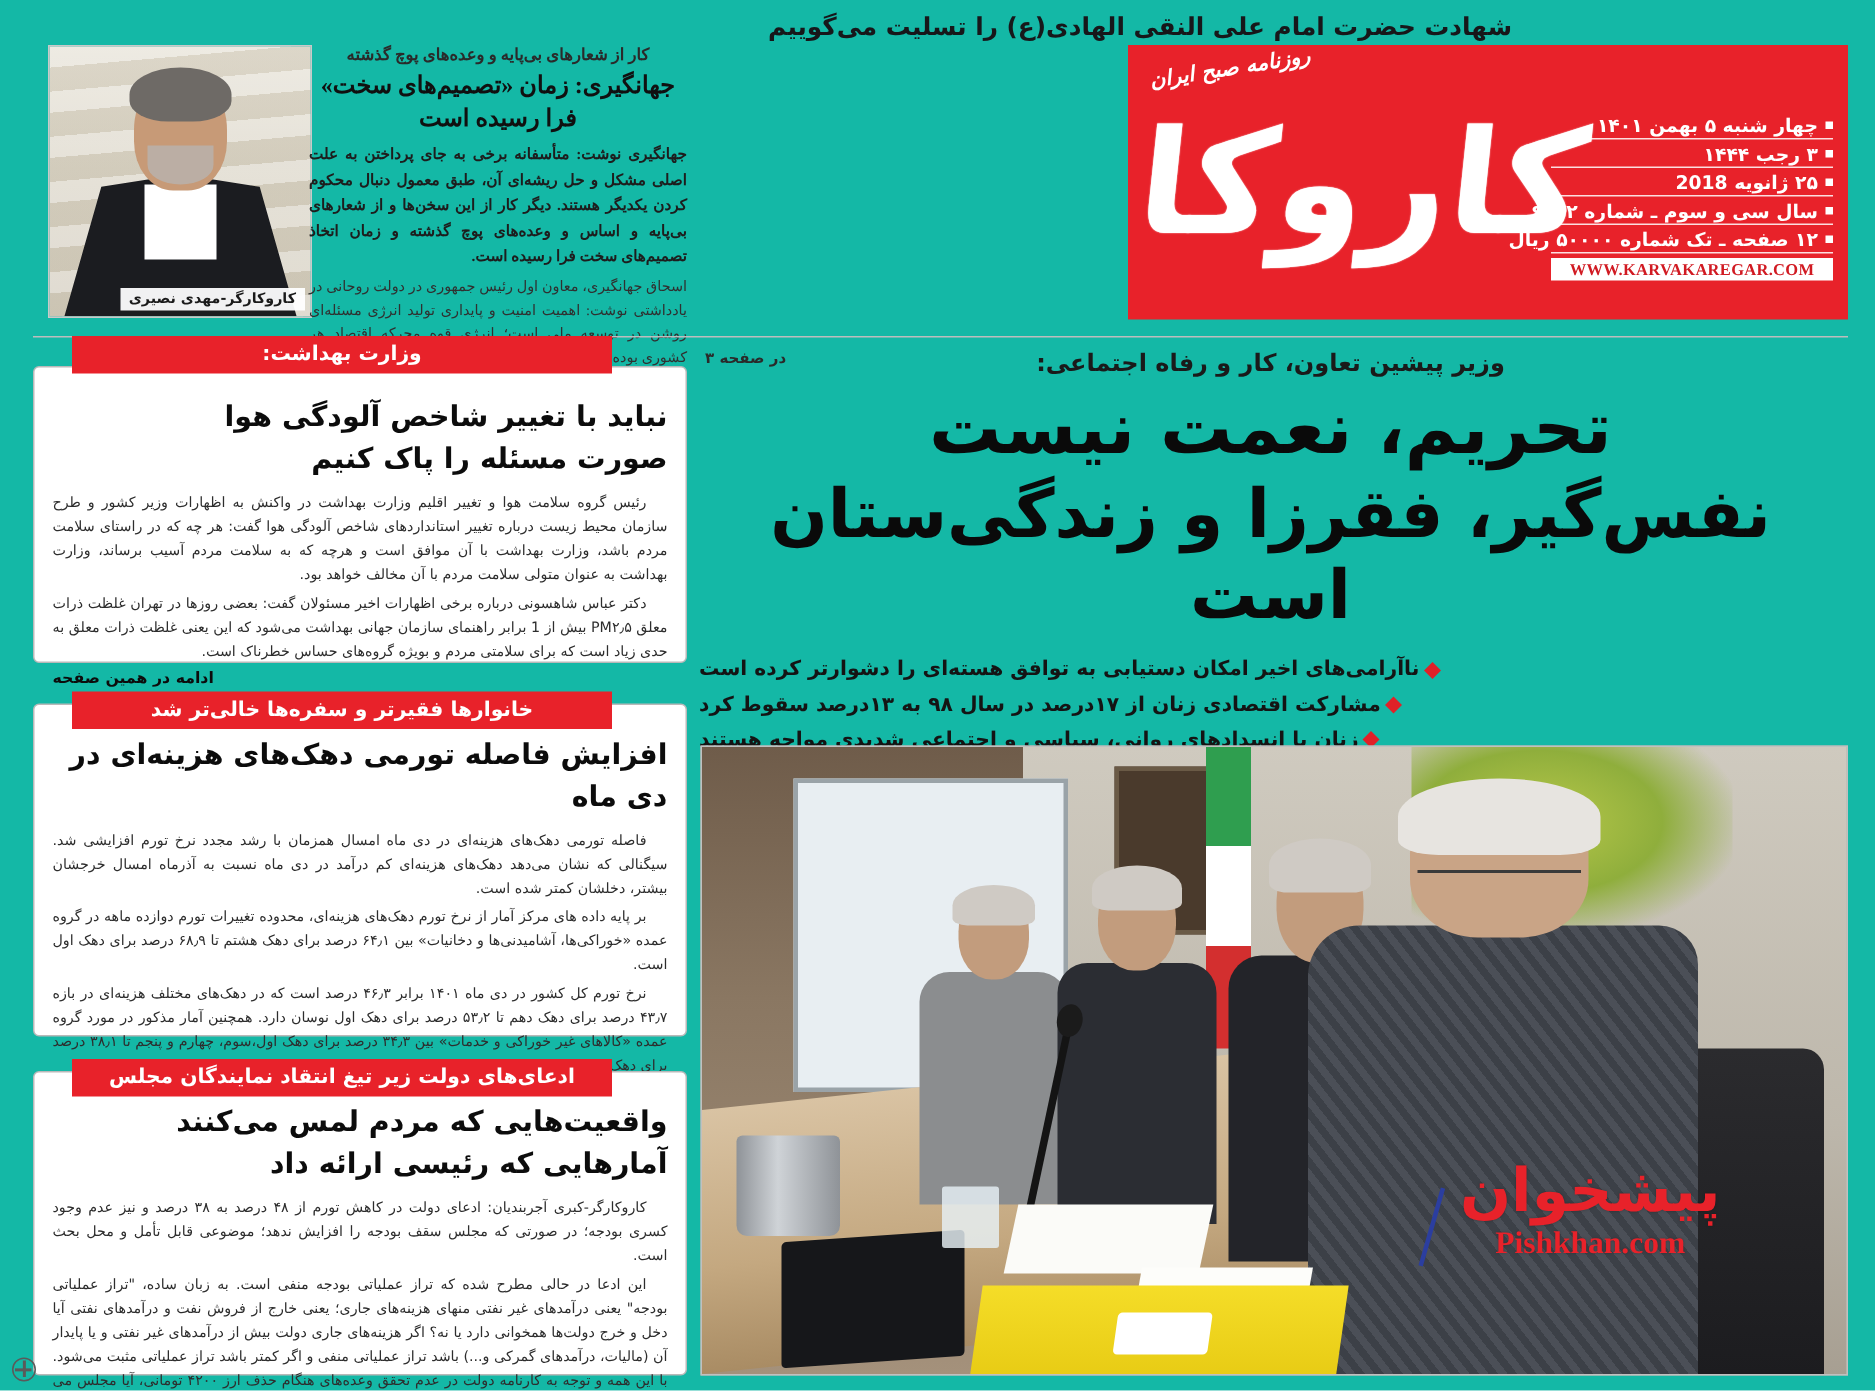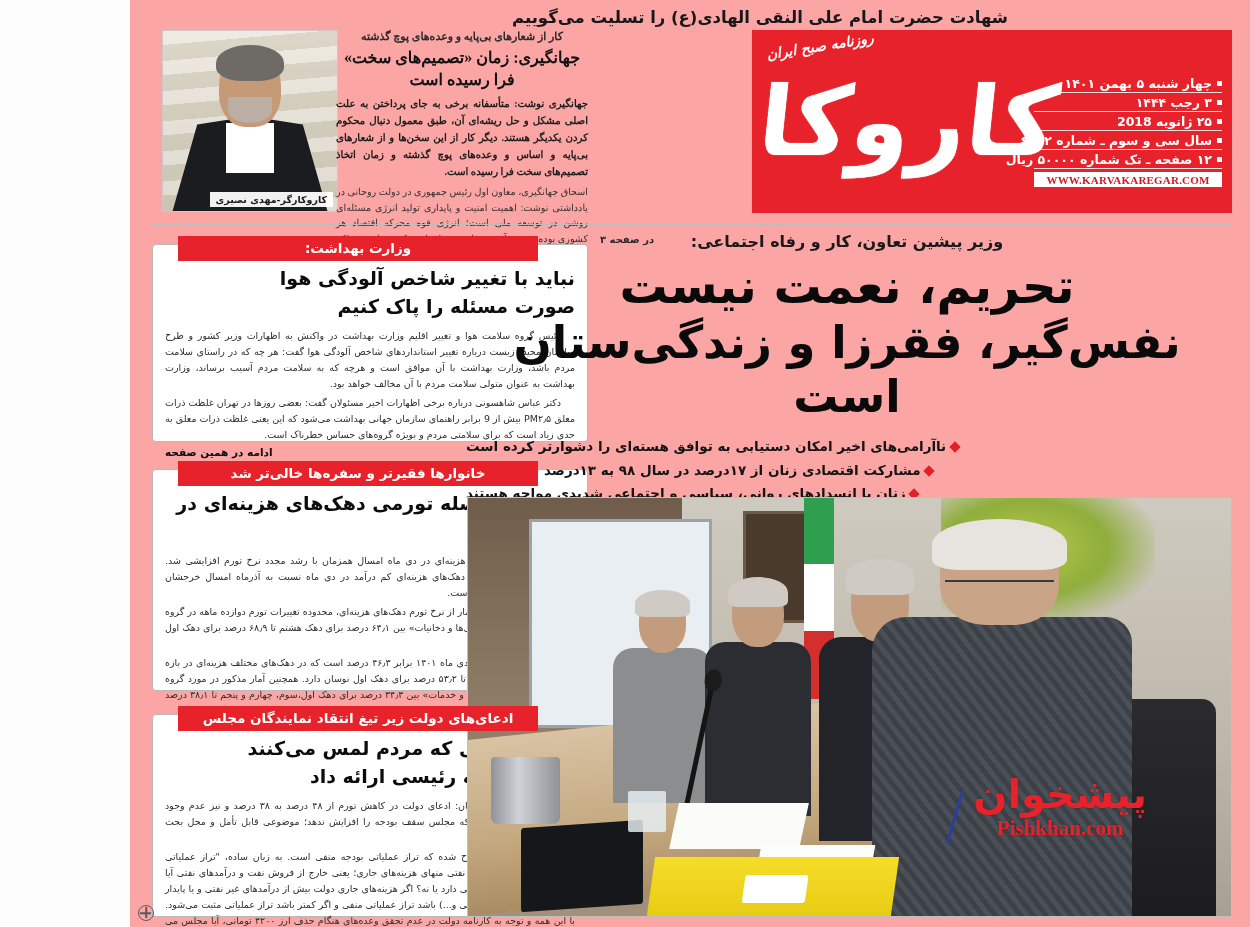--- a/index.html
+++ b/index.html
@@ -5,22 +5,22 @@
 <style>
   * { box-sizing: border-box; margin: 0; padding: 0; }
   html, body {
     width: 1250px; height: 927px;
     background: #fdfdfd;
     font-family: "DejaVu Sans", "Liberation Sans", sans-serif;
     overflow: hidden;
   }
   #page {
     position: relative;
-    width: 1120px; height: 927px;
-    background: #fca5a5;
+    width: 1250px; height: 927px;
+    background: #14b8a6;
     direction: rtl;
   }
 
   
   .top-condolence {
     position: absolute;
     top: 8px; right: 24px;
     width: 720px;
     text-align: left;
     font-size: 16.5px;
@@ -448,30 +448,30 @@
       <div class="tl-kicker">کار از شعارهای بی‌پایه و وعده‌های پوچ گذشته</div>
       <div class="tl-head">جهانگیری: زمان «تصمیم‌های سخت» فرا رسیده است</div>
       <div class="tl-lead">جهانگیری نوشت: متأسفانه برخی به جای پرداختن به علت اصلی مشکل و حل ریشه‌ای آن، طبق معمول دنبال محکوم کردن یکدیگر هستند. دیگر کار از این سخن‌ها و از شعارهای بی‌پایه و اساس و وعده‌های پوچ گذشته و زمان اتخاذ تصمیم‌های سخت فرا رسیده است.</div>
       <div class="tl-body">اسحاق جهانگیری، معاون اول رئیس جمهوری در دولت روحانی در یادداشتی نوشت: اهمیت امنیت و پایداری تولید انرژی مسئله‌ای روشن در توسعه ملی است؛ انرژی قوه محرکه اقتصاد هر کشوری بوده و بدون آن نه تنها چرخ تولید از حرکت بی‌ایستد، بلکه همه نظامات زندگی اجتماعی و فردی را دچار اختلال جدی می‌کند.</div>
       <div class="tl-more">ادامه در صفحه۲</div>
     </div>
   </div>
 
   <div class="hrule"></div>
 
-  <div class="card-banner" style="top:236px">وزارت بهداشت:</div>
+  <div class="card-banner" style="top:224px">وزارت بهداشت:</div>
   <div class="card" style="top:244px; height:198px">
     <div class="card-inner">
       <div class="card-head">
         <div>نباید با تغییر شاخص آلودگی هوا</div>
         <div>صورت مسئله را پاک کنیم</div>
       </div>
       <div class="card-body">
         <p>رئیس گروه سلامت هوا و تغییر اقلیم وزارت بهداشت در واکنش به اظهارات وزیر کشور و طرح سازمان محیط زیست درباره تغییر استانداردهای شاخص آلودگی هوا گفت: هر چه که در راستای سلامت مردم باشد، وزارت بهداشت با آن موافق است و هرچه که به سلامت مردم آسیب برساند، وزارت بهداشت به عنوان متولی سلامت مردم با آن مخالف خواهد بود.</p>
-        <p>دکتر عباس شاهسونی درباره برخی اظهارات اخیر مسئولان گفت: بعضی روزها در تهران غلظت ذرات معلق PM۲٫۵ بیش از 9 برابر راهنمای سازمان جهانی بهداشت می‌شود که این یعنی غلظت ذرات معلق به حدی زیاد است که برای سلامتی مردم و بویژه گروه‌های حساس خطرناک است.</p>
+        <p>دکتر عباس شاهسونی درباره برخی اظهارات اخیر مسئولان گفت: بعضی روزها در تهران غلظت ذرات معلق PM۲٫۵ بیش از 1 برابر راهنمای سازمان جهانی بهداشت می‌شود که این یعنی غلظت ذرات معلق به حدی زیاد است که برای سلامتی مردم و بویژه گروه‌های حساس خطرناک است.</p>
       </div>
       <div class="card-more">ادامه در همین صفحه</div>
     </div>
   </div>
 
   <div class="card-banner" style="top:461px">خانوارها فقیرتر و سفره‌ها خالی‌تر شد</div>
   <div class="card" style="top:469px; height:222px">
     <div class="card-inner">
       <div class="card-head">
         <div>افزایش فاصله تورمی دهک‌های هزینه‌ای در دی ماه</div>

